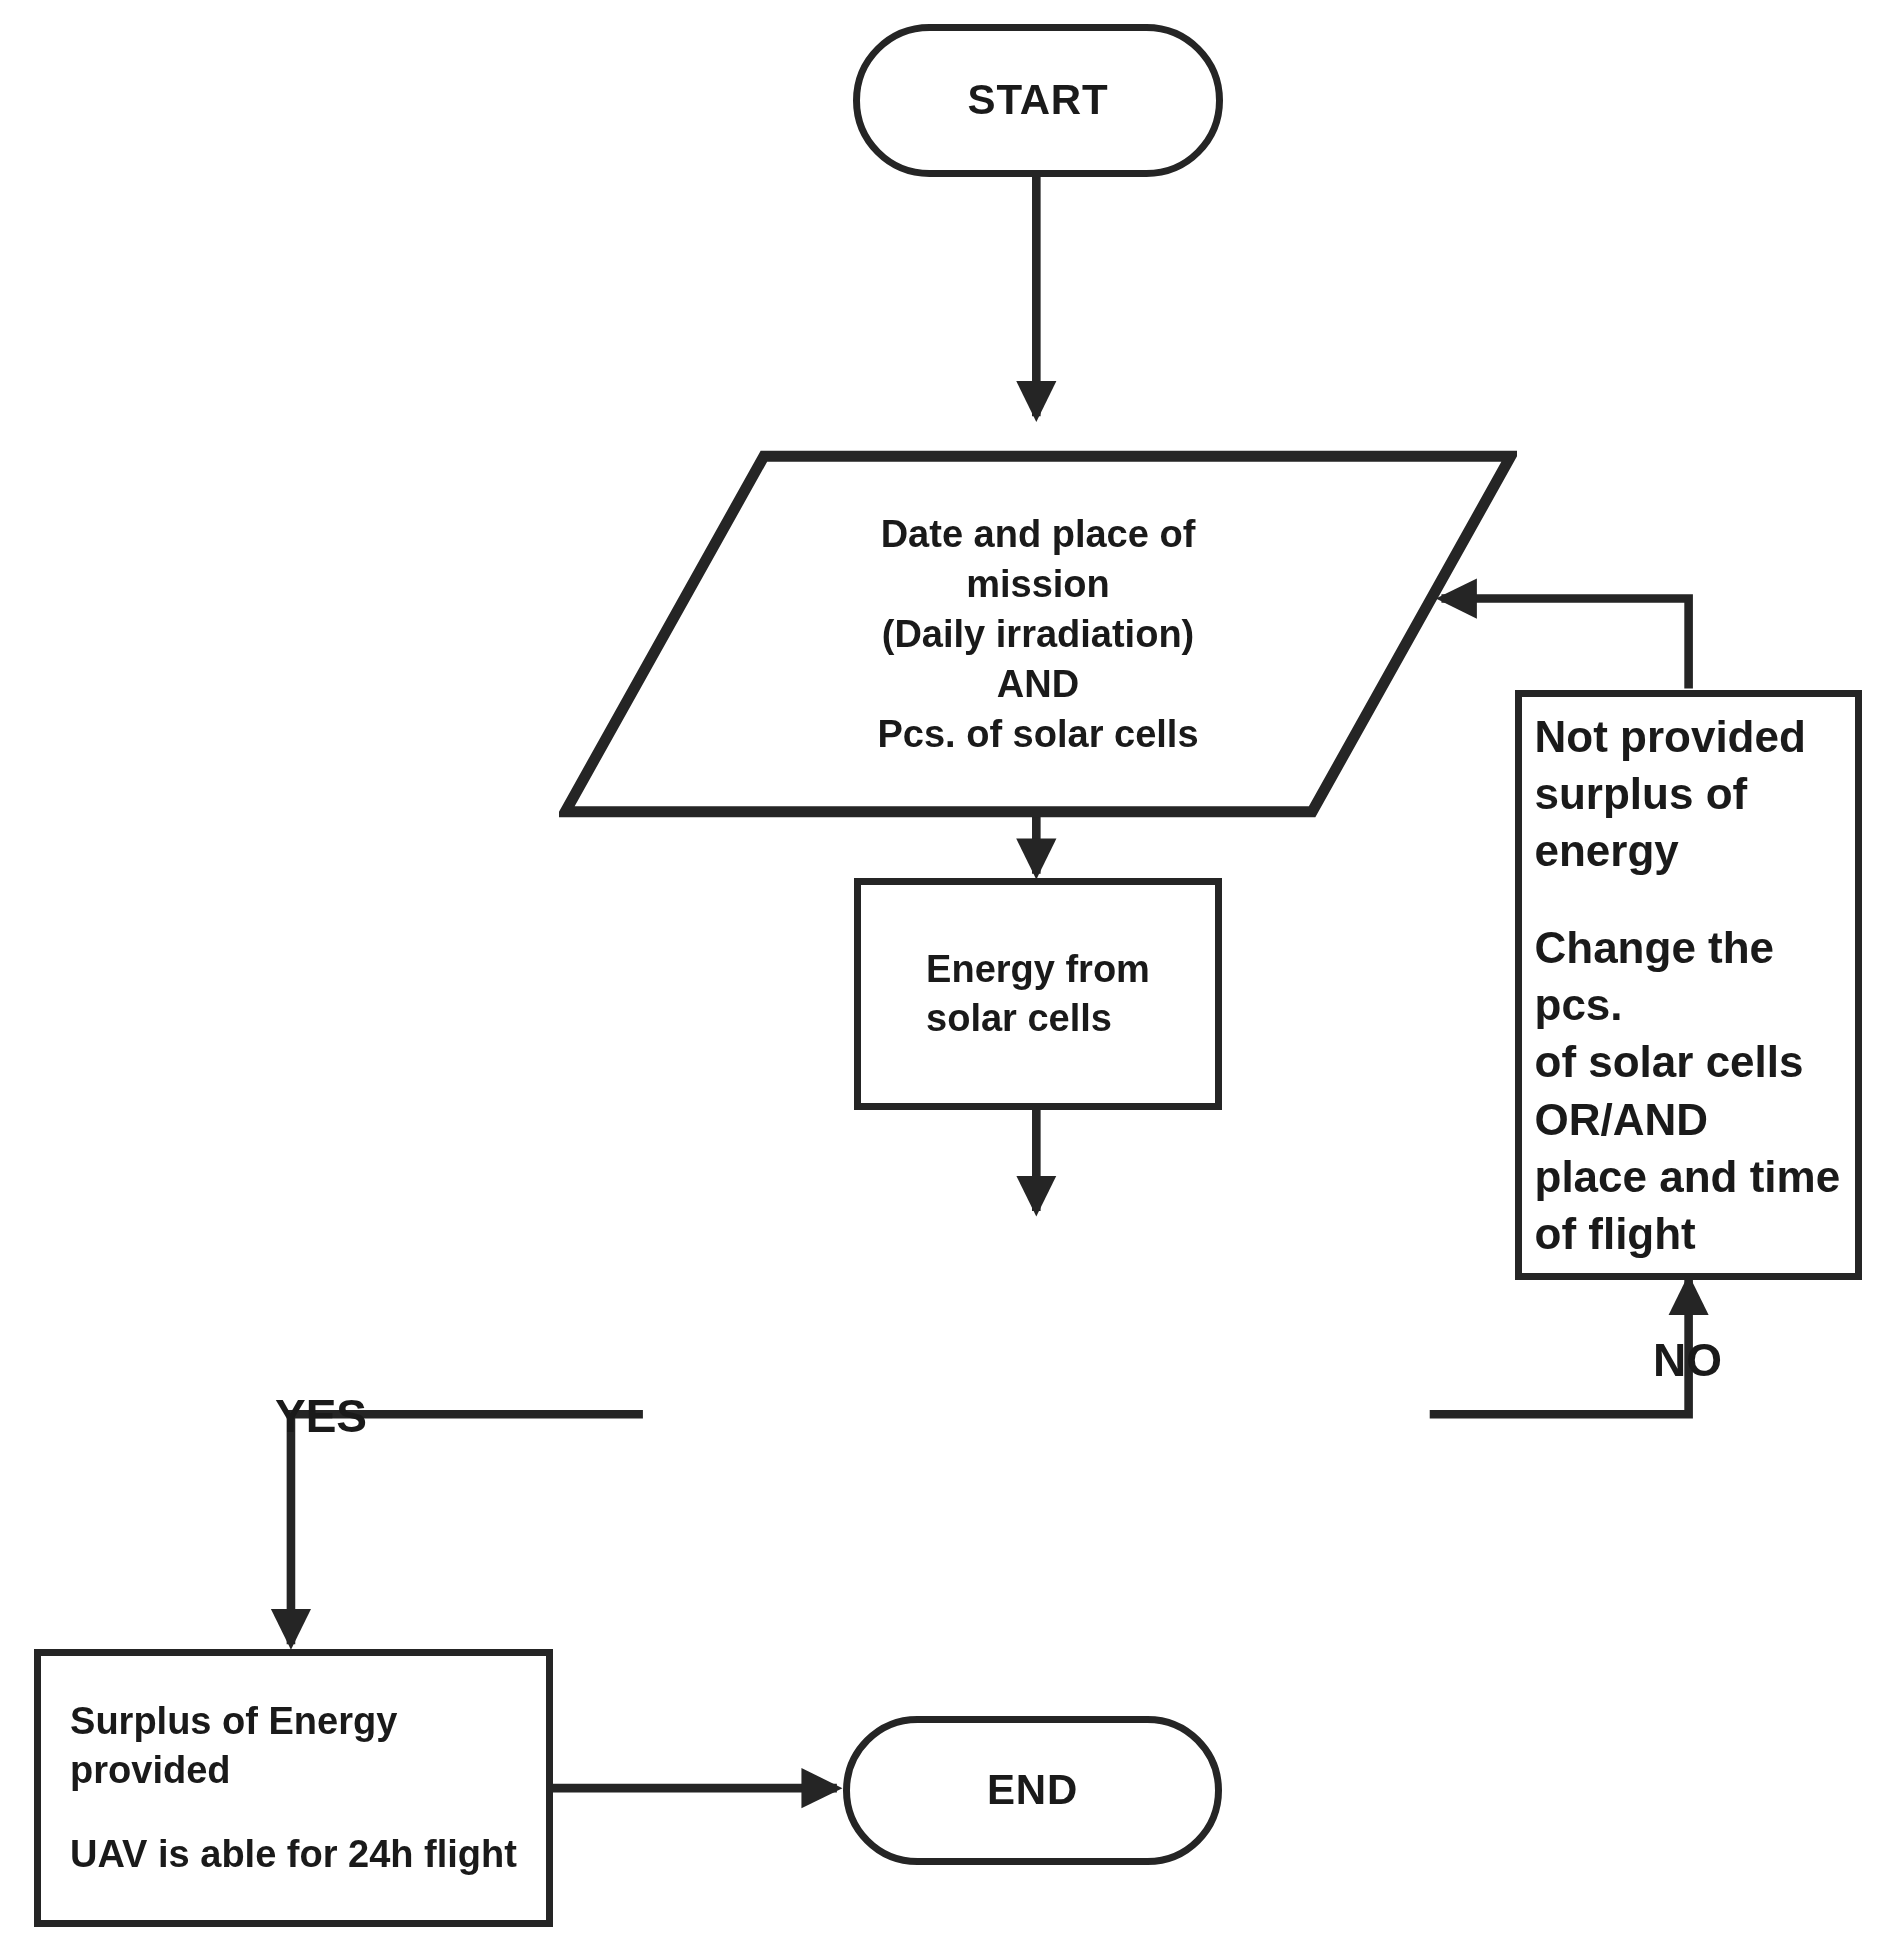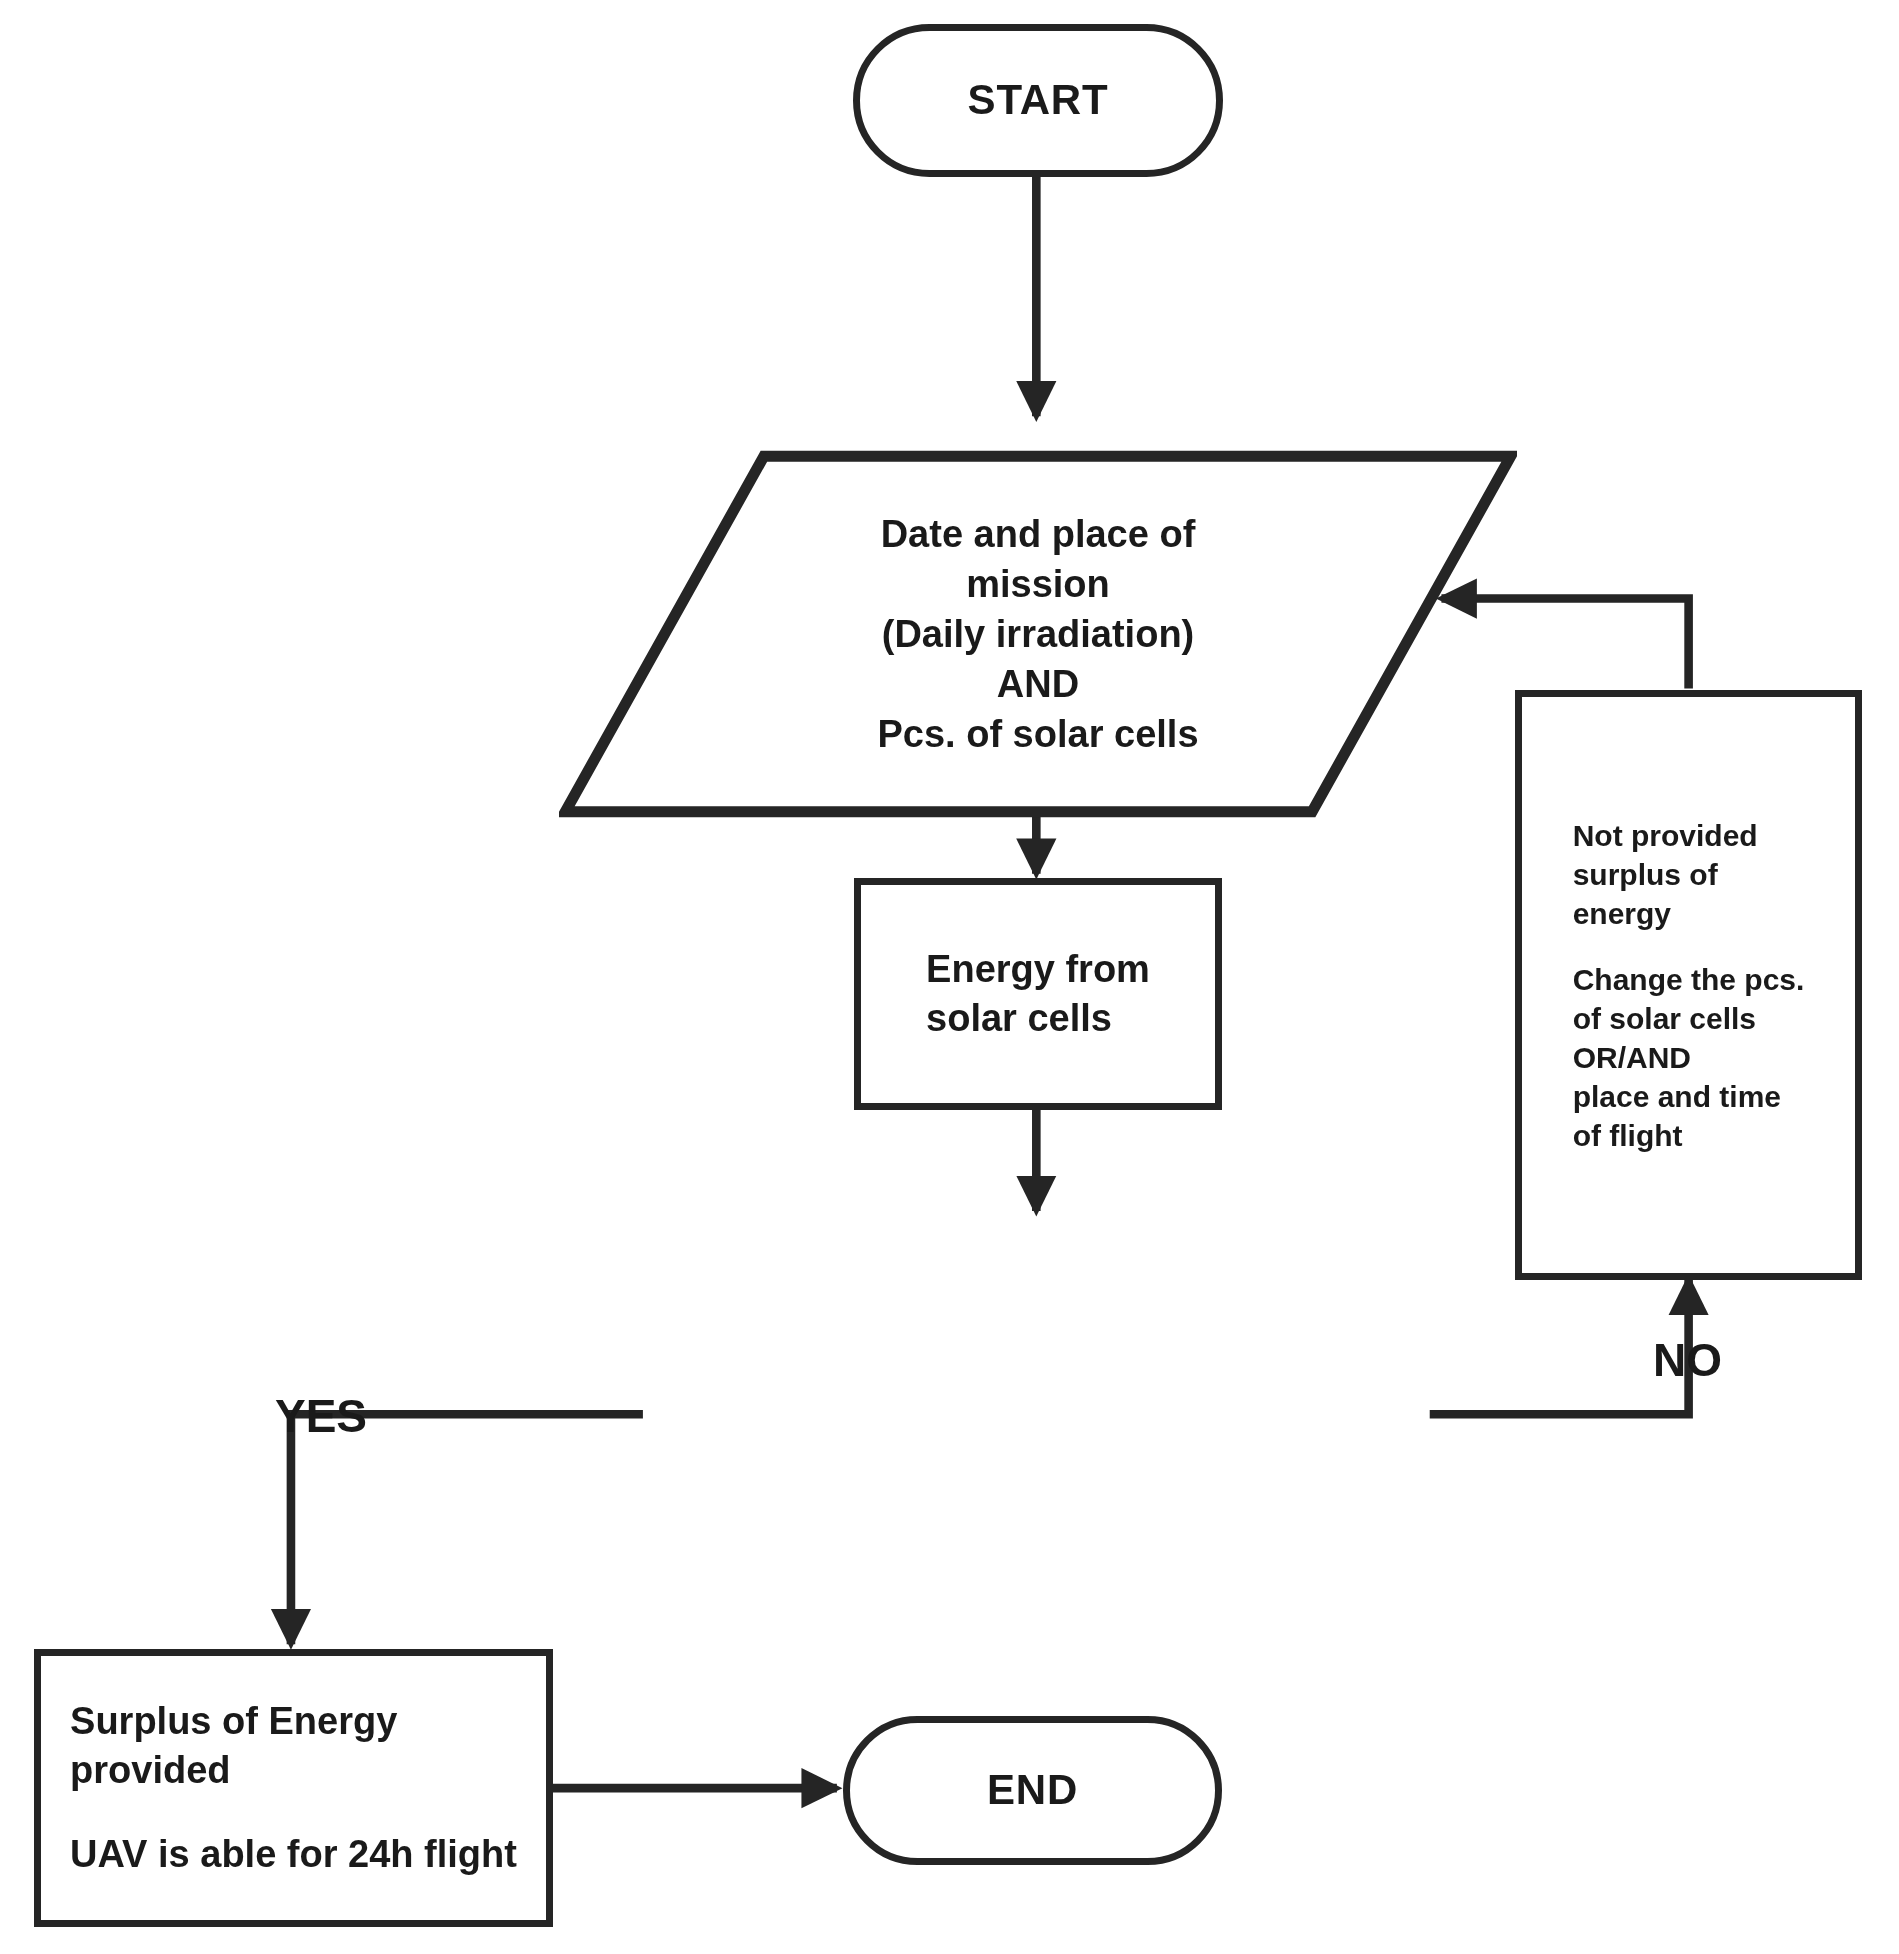--- a/index.html
+++ b/index.html
@@ -151,21 +151,21 @@
   </div>
 
   <div class="node process" style="left:854px; top:878px; width:368px; height:232px;">
     <div class="txt">
       <div>Energy from</div>
       <div>solar cells</div>
     </div>
   </div>
 
 
-  <div class="node process" style="left:1515px; top:690px; width:347px; height:590px; font-size:30px;">
+  <div class="node process" style="left:1515px; top:690px; width:347px; height:590px; font-size:44px;">
     <div class="txt">
       <div>Not provided</div>
       <div>surplus of</div>
       <div>energy</div>
       <span class="blank-line"></span>
       <div>Change the pcs.</div>
       <div>of solar cells</div>
       <div>OR/AND</div>
       <div>place and time</div>
       <div>of flight</div>

